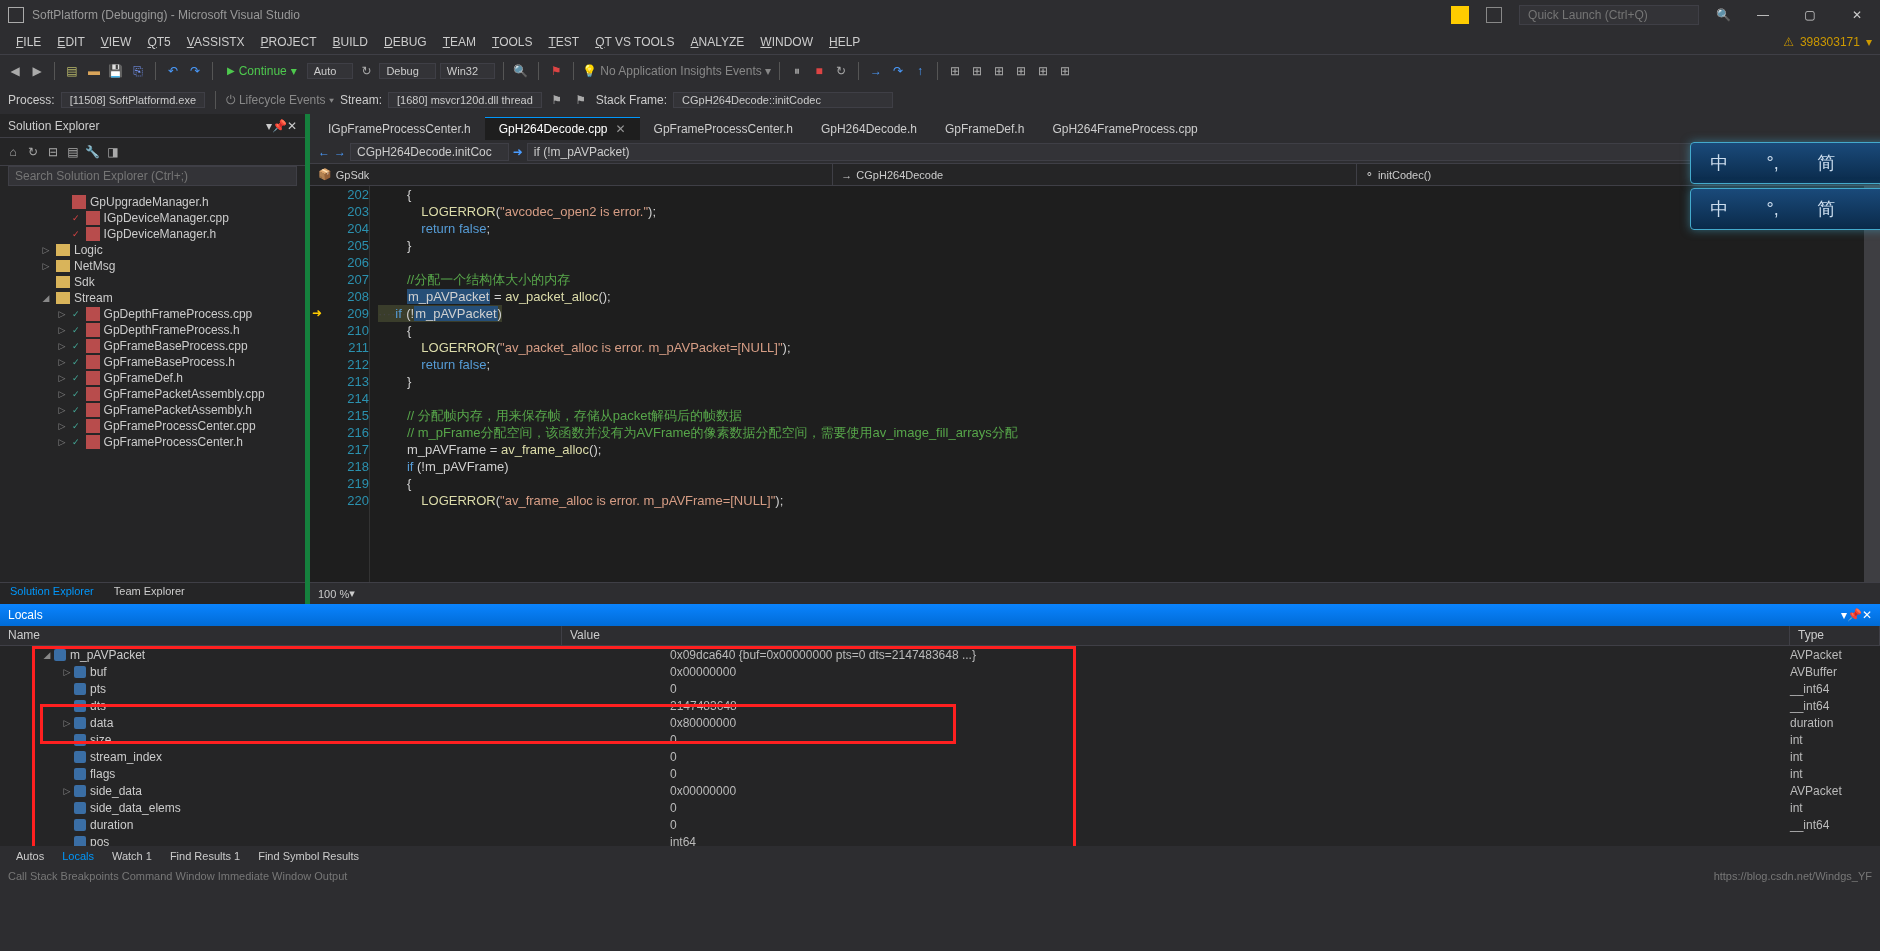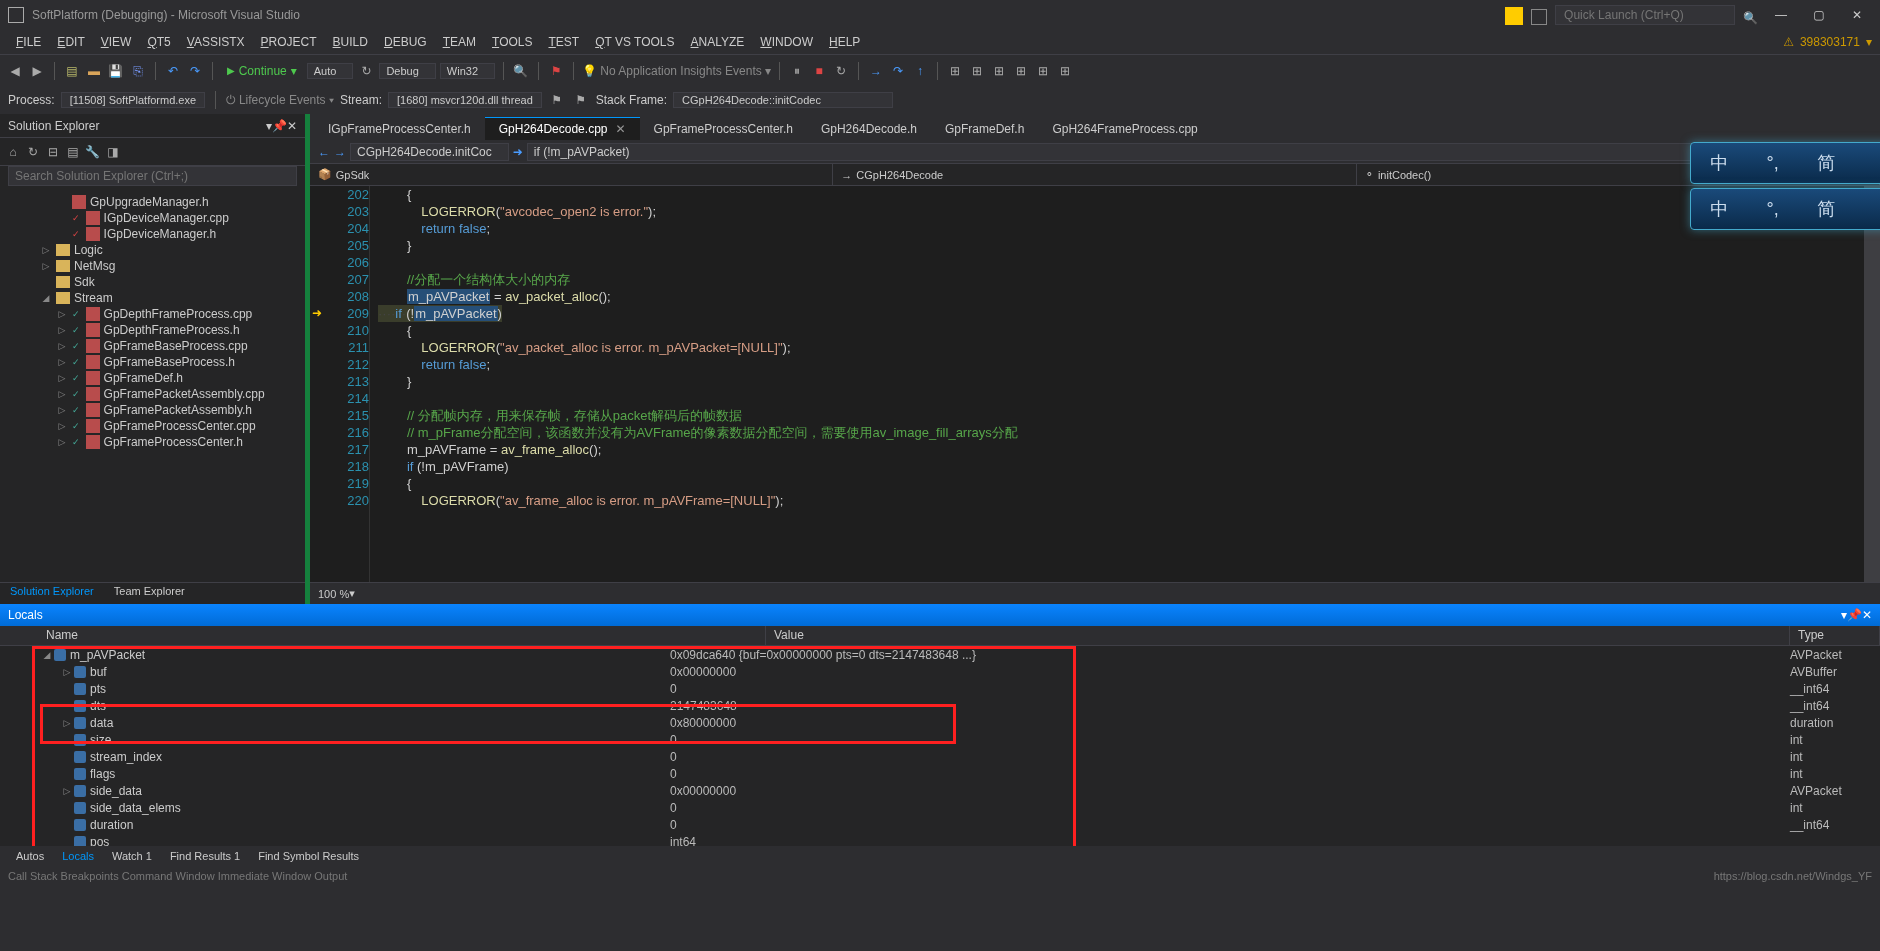--- a/index.html
+++ b/index.html
@@ -1,20 +1,20 @@
 <!DOCTYPE html>
 <html><head>
 <meta charset="utf-8">
 <style>
 * { margin: 0; padding: 0; box-sizing: border-box; font-family: "Segoe UI", Arial, sans-serif; }
 body { background: #2d2d30; color: #d0d0d0; font-size: 12px; width: 1880px; height: 951px; overflow: hidden; position: relative; }
 .titlebar { height: 30px; background: #2d2d30; display: flex; align-items: center; padding: 0 8px; }
 .titlebar .vs-icon { width: 16px; height: 16px; margin-right: 8px; border: 1px solid #aaa; }
 .titlebar-text { flex: 1; color: #999; font-size: 12px; }
-.titlebar-right { display: flex; align-items: flex-end; gap: 8px; }
+.titlebar-right { display: flex; align-items: center; gap: 17px; }
 .notif-flag { width: 18px; height: 18px; background: #ffcc00; }
 .comment-icon { width: 16px; height: 16px; border: 1px solid #888; }
 .quick-launch { background: #333337; border: 1px solid #3f3f46; color: #999; padding: 2px 8px; width: 180px; font-size: 12px; }
 .win-btn { width: 30px; height: 20px; display: flex; align-items: center; justify-content: center; color: #ccc; }
 .menubar { height: 24px; display: flex; align-items: center; padding: 0 8px; gap: 2px; }
 .menubar-item { padding: 2px 8px; color: #ccc; cursor: default; }
 .menubar-item u { text-decoration: underline; }
 .menubar-right { margin-left: auto; display: flex; align-items: center; gap: 6px; color: #cc9900; }
 .toolbar { height: 32px; background: #2d2d30; border-top: 1px solid #3f3f46; display: flex; align-items: center; padding: 0 6px; gap: 4px; }
 .tb-icon { width: 18px; height: 18px; display: inline-flex; align-items: center; justify-content: center; color: #aaa; }
@@ -66,21 +66,21 @@
 .code-lines .ws { color: #444; }
 .code-lines .hl-line { background: #3a3d2b; display: inline-block; }
 .code-lines .hl-var { background: #264f78; padding: 0 1px; }
 .editor-status { height: 22px; display: flex; align-items: center; padding: 0 8px; background: #2d2d30; border-top: 1px solid #3f3f46; font-size: 11px; color: #ccc; }
 .locals-panel { background: #252526; }
 .locals-header { height: 22px; background: linear-gradient(#0a84ff, #006bd6); color: #fff; display: flex; align-items: center; padding: 0 8px; font-size: 12px; }
 .locals-header-title { flex: 1; }
 .locals-grid { }
 .locals-cols { display: flex; height: 20px; background: #2d2d30; border-bottom: 1px solid #3f3f46; }
 .locals-col { padding: 2px 8px; color: #ccc; border-right: 1px solid #3f3f46; font-size: 12px; }
-.locals-col.name { width: 728px; margin-left: 38px; }
+.locals-col.name { width: 562px; }
 .locals-col.value { flex: 1; }
 .locals-col.type { width: 90px; }
 .locals-body { position: relative; max-height: 200px; overflow: auto; }
 .locals-row { display: flex; height: 17px; align-items: center; font-size: 12px; }
 .locals-row .c-name { width: 670px; display: flex; align-items: center; color: #ccc; }
 .locals-row .c-value { flex: 1; color: #bbb; }
 .locals-row .c-type { width: 90px; color: #bbb; }
 .locals-row .chev { width: 14px; text-align: center; color: #888; font-size: 9px; }
 .locals-row .var-icon { width: 12px; height: 12px; background: #3a6ea5; border-radius: 2px; margin-right: 4px; }
 .red-box-outer { position: absolute; border: 3px solid #ff2020; pointer-events: none; }

